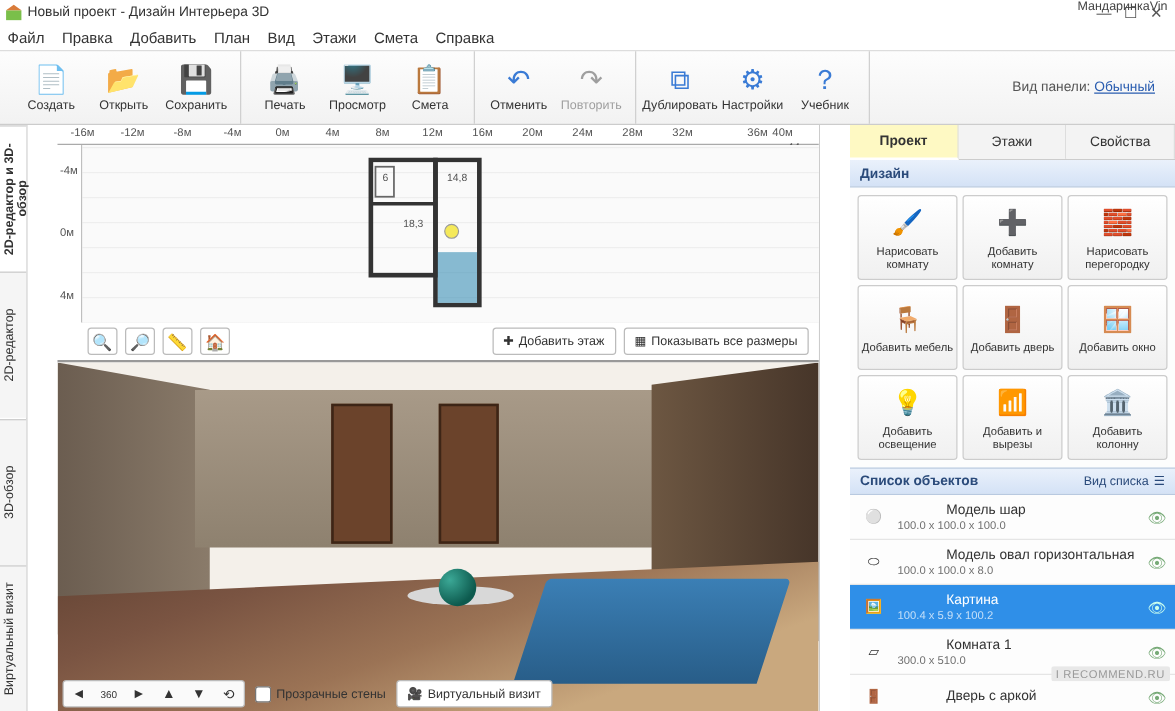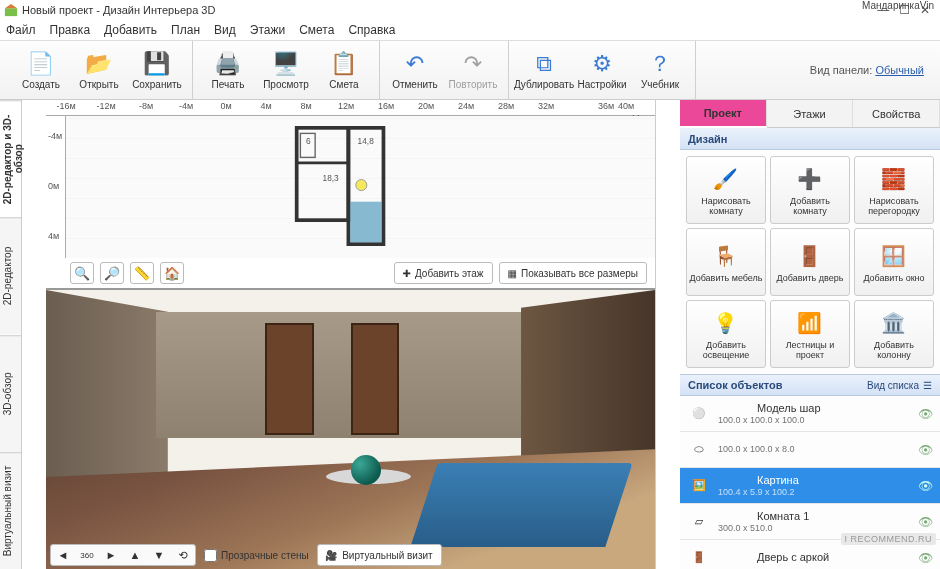--- a/index.html
+++ b/index.html
@@ -54,21 +54,21 @@
 .door3d { position: absolute; left: 36%; top: 12%; width: 8%; height: 40%; background: #6b432b; border: 2px solid #3d2516; }
 .door3d.d2 { left: 50%; }
 .bottom-bar { position: absolute; left: 4px; bottom: 2px; right: 4px; height: 24px; display: flex; align-items: center; gap: 8px; }
 .bb-group { display: flex; gap: 2px; border: 1px solid #bbb; border-radius: 3px; background: #fafafa; padding: 1px; }
 .bb-btn { width: 22px; height: 18px; display: flex; align-items: center; justify-content: center; font-size: 11px; cursor: pointer; }
 .bb-chk { display: flex; align-items: center; gap: 4px; font-size: 10px; }
 
 .right-panel { width: 260px; display: flex; flex-direction: column; background: #fdfdfd; }
 .rp-tabs { display: flex; height: 28px; border-bottom: 1px solid #ccc; }
 .rp-tab { flex: 1; display: flex; align-items: center; justify-content: center; font-size: 11px; cursor: pointer; border-right: 1px solid #ddd; background: #f3f3f3; }
-.rp-tab.active { background: #ec4899; border-bottom: 2px solid #fff; font-weight: bold; margin-bottom: -1px;}
+.rp-tab.active { background: #fef9c3; border-bottom: 2px solid #fff; font-weight: bold; margin-bottom: -1px;}
 .rp-header { height: 22px; background: linear-gradient(#eaf1fb,#d4e2f6); border-bottom: 1px solid #b8c9e0; padding: 0 8px; display: flex; align-items: center; font-weight: bold; font-size: 11px; color: #2a4a7a; }
 .design-grid { display: grid; grid-template-columns: repeat(3, 1fr); gap: 4px; padding: 6px; }
 .design-btn { height: 68px; border: 1px solid #ccc; border-radius: 3px; background: linear-gradient(#fff,#f0f0f0); display: flex; flex-direction: column; align-items: center; justify-content: center; cursor: pointer; font-size: 9px; text-align: center; padding: 2px; }
 .design-btn .dico { width: 28px; height: 28px; margin-bottom: 3px; display: flex; align-items: center; justify-content: center; font-size: 20px; }
 .obj-header { height: 22px; background: linear-gradient(#eaf1fb,#d4e2f6); border-top: 1px solid #b8c9e0; border-bottom: 1px solid #b8c9e0; padding: 0 8px; display: flex; align-items: center; justify-content: space-between; font-size: 11px; font-weight: bold; color: #2a4a7a; }
 .obj-header .vmode { font-weight: normal; font-size: 10px; display: flex; align-items: center; gap: 4px; }
 .obj-list { flex: 1; overflow-y: auto; }
 .obj-item { height: 36px; display: flex; align-items: center; padding: 0 6px; border-bottom: 1px solid #e5e5e5; cursor: pointer; gap: 6px; }
 .obj-item.selected { background: #2f8fe8; color: #fff; }
 .obj-item .oico { width: 26px; height: 26px; display: flex; align-items: center; justify-content: center; }
@@ -307,21 +307,21 @@
         <div class="design-btn">
           <div class="dico">🪟</div>
           <div>Добавить окно</div>
         </div>
         <div class="design-btn">
           <div class="dico">💡</div>
           <div>Добавить освещение</div>
         </div>
         <div class="design-btn">
           <div class="dico">📶</div>
-          <div>Лестницы и проект</div>
+          <div>Добавить и вырезы</div>
         </div>
         <div class="design-btn">
           <div class="dico">🏛️</div>
           <div>Добавить колонну</div>
         </div>
       </div>
     <div class="obj-header">
       <span>Список объектов</span>
       <span class="vmode">
           <span>Вид списка</span> 
@@ -333,20 +333,21 @@
           <div class="oico">⚪</div>
           <div class="oinfo">
             <div class="oname">Модель шар</div>
             <div class="odim">100.0 x 100.0 x 100.0</div>
           </div>
           <div class="eye">👁</div>
         </div>
         <div class="obj-item">
           <div class="oico">⬭</div>
           <div class="oinfo">
+            <div class="oname">Модель овал горизонтальная</div>
             <div class="odim">100.0 x 100.0 x 8.0</div>
           </div>
           <div class="eye">👁</div>
         </div>
         <div class="obj-item selected">
           <div class="oico">🖼️</div>
           <div class="oinfo">
             <div class="oname">Картина</div>
             <div class="odim">100.4 x 5.9 x 100.2</div>
           </div>

